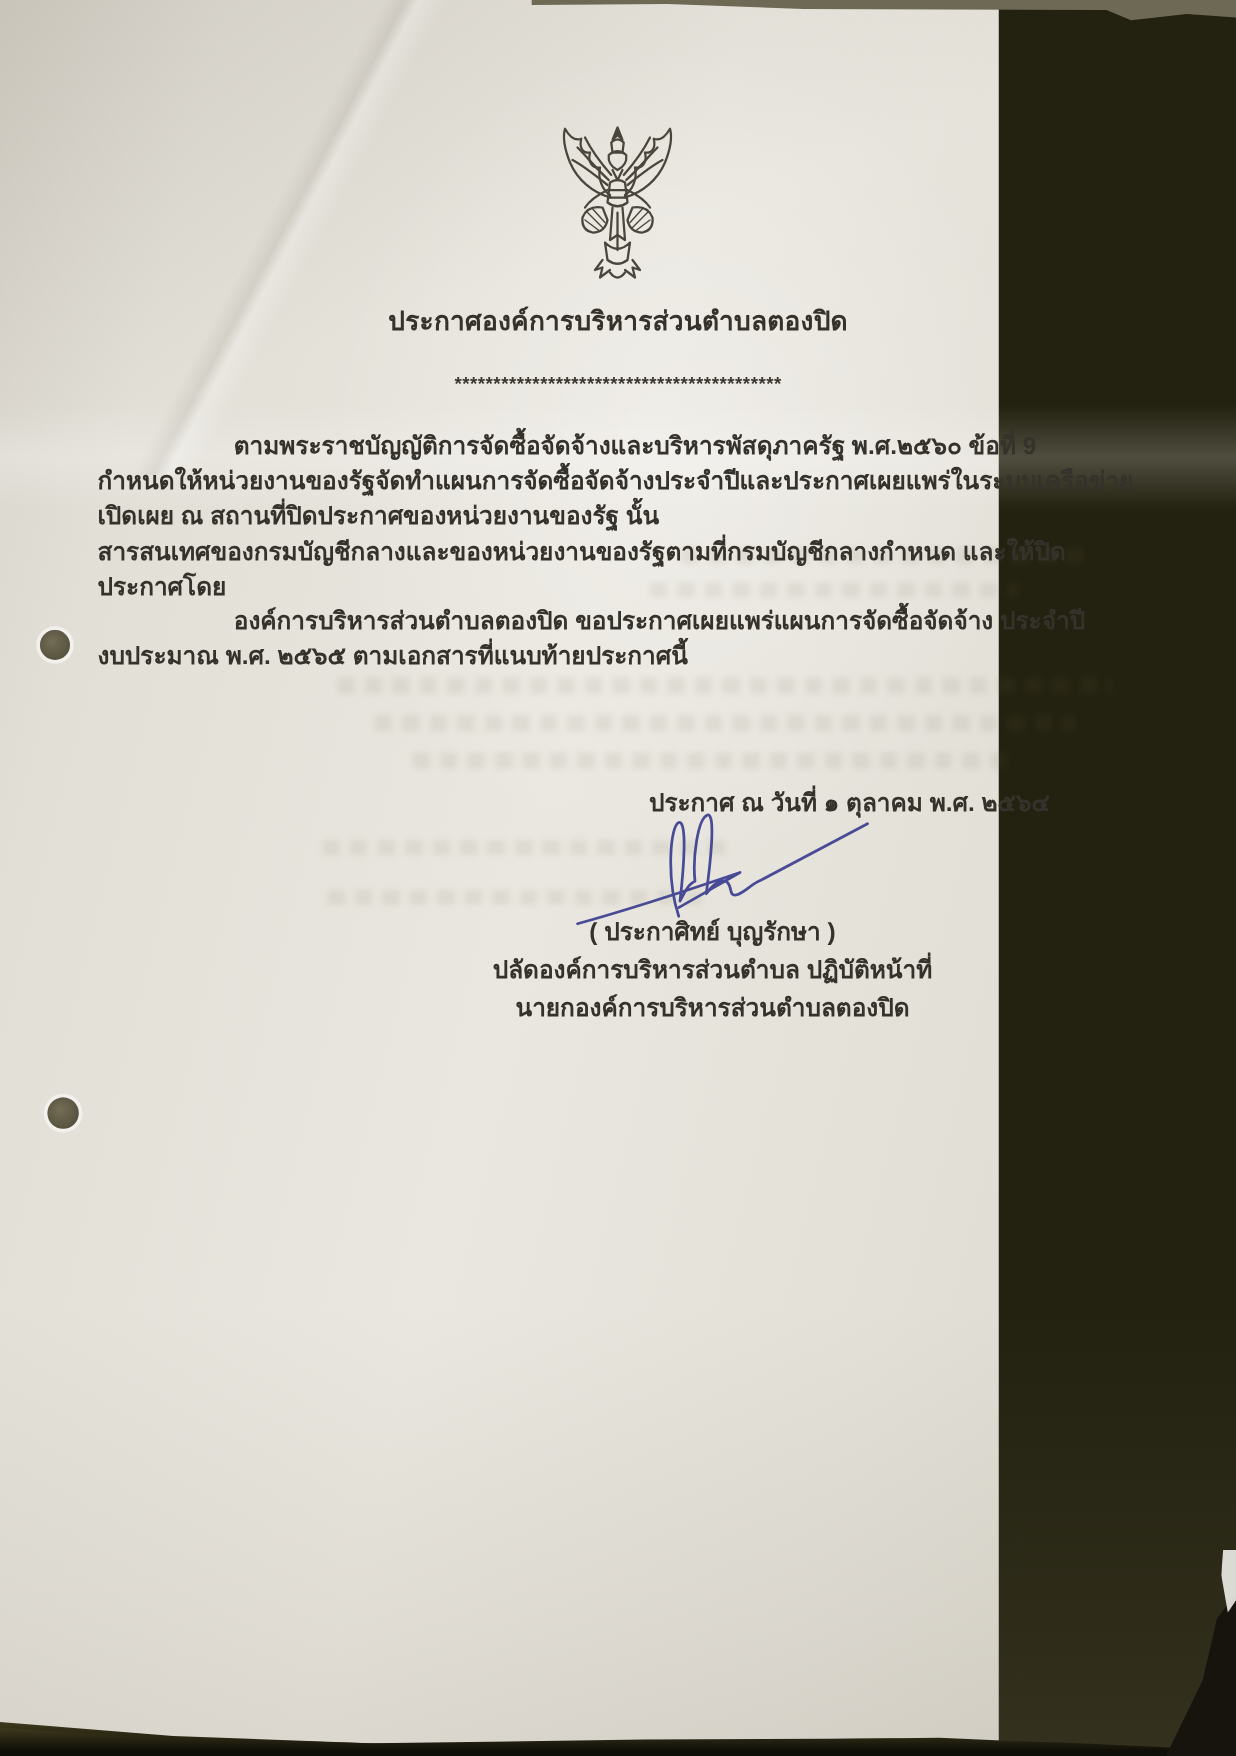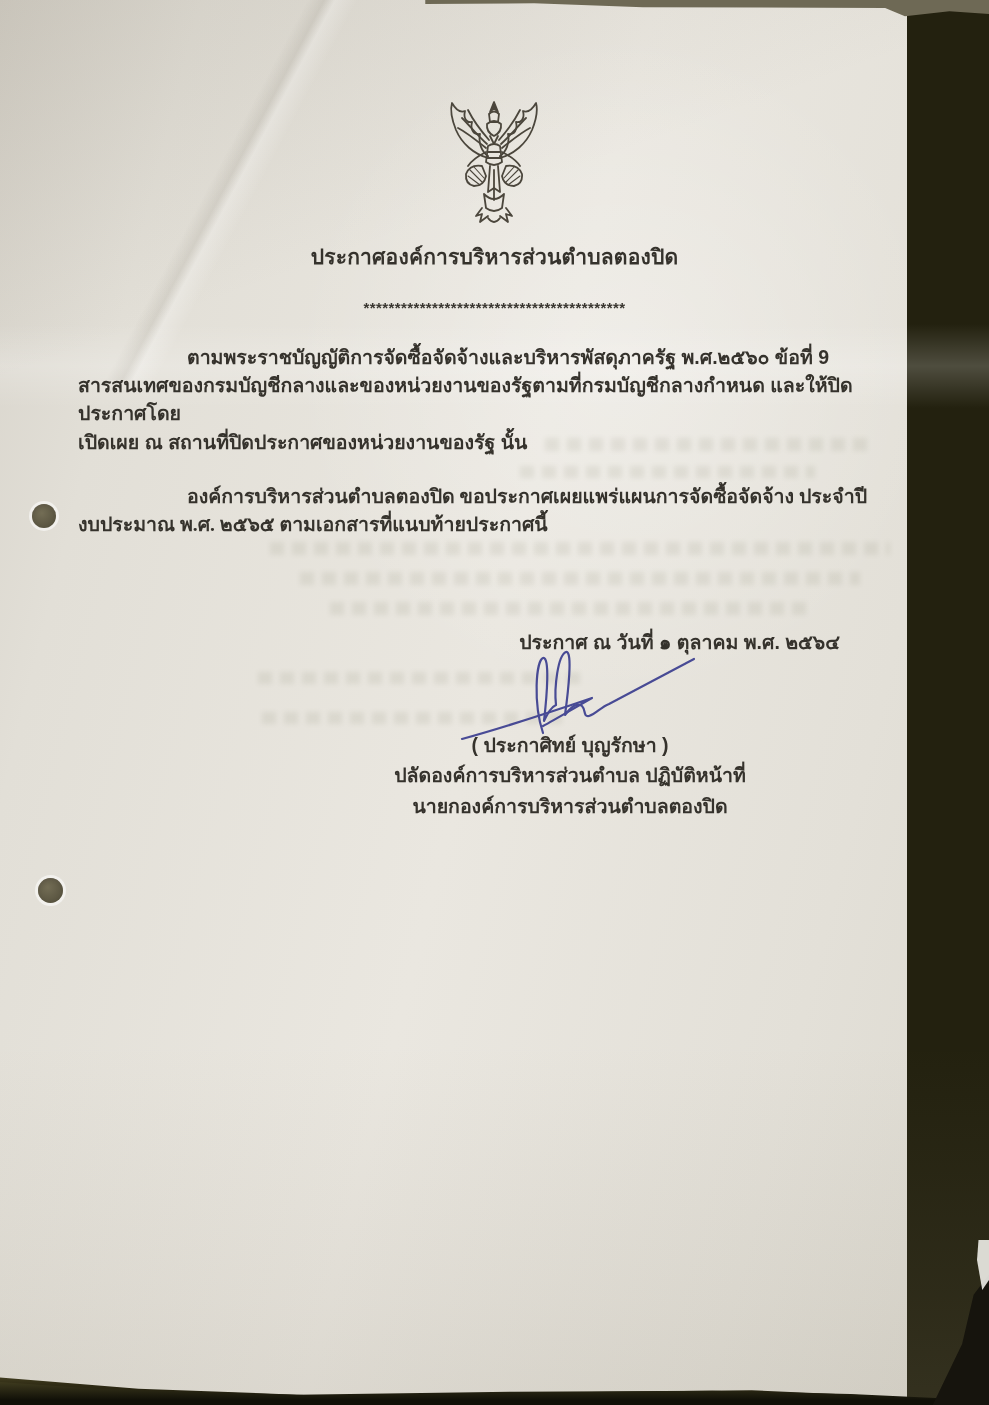--- a/index.html
+++ b/index.html
@@ -3,21 +3,21 @@
 <meta charset="utf-8">
 <style>
   html,body{margin:0;padding:0;}
   body{
     width:989px;height:1405px;overflow:hidden;
     background:#23210f;
     font-family:"Liberation Sans","DejaVu Sans",sans-serif;
     position:relative;
   }
   .paper{
-    position:absolute;left:0;top:0;width:907px;height:1405px;
+    position:absolute;left:0;top:0;width:799px;height:1405px;
     background:
       radial-gradient(ellipse 60% 40% at 68% 26%, rgba(255,255,255,.28) 0%, rgba(255,255,255,0) 60%),
       linear-gradient(160deg, rgba(120,112,96,.14) 0%, rgba(120,112,96,0) 22%),
       linear-gradient(104deg, #d6d2c9 0%, #e2dfd7 16%, #eae7e0 52%, #e3e0d8 84%, #dedbd2 100%);
   }
   
   .crease1{position:absolute;left:60px;top:0;width:360px;height:380px;pointer-events:none;
     background:linear-gradient(118deg, transparent 44%, rgba(110,104,90,.12) 47%, rgba(255,255,255,.25) 49%, transparent 53%);}
   .crease2{position:absolute;left:0;top:300px;width:989px;height:120px;pointer-events:none;
     background:linear-gradient(180deg, transparent 20%, rgba(255,255,255,.20) 55%, transparent 90%);}
@@ -60,21 +60,21 @@
 
   
   .ink{color:#35322c;}
   .title-line{position:absolute;left:0;width:989px;text-align:center;font-weight:bold;font-size:21px;letter-spacing:.2px;}
   .t1{top:240px;}
   .t2{top:272px;}
   .stars{position:absolute;left:0;top:299px;width:989px;text-align:center;
     font-size:15px;font-weight:bold;letter-spacing:.4px;color:#3a3731;}
   .para{position:absolute;font-size:19.5px;font-weight:600;line-height:28.2px;color:#35322c;}
   .p1{left:78px;top:343px;width:840px;}
-  .p2{left:78px;top:483px;width:840px;font-family:Liberation Serif, serif;}
+  .p2{left:78px;top:483px;width:840px;}
   .line.indent{text-indent:109px;}
   .date-line{position:absolute;left:280px;top:627px;width:560px;text-align:right;
     font-size:19.5px;font-weight:600;color:#35322c;}
   .sig-wrap{position:absolute;left:440px;top:645px;width:270px;height:100px;}
   .name-line{position:absolute;left:320px;top:730px;width:500px;text-align:center;font-size:19.5px;font-weight:600;color:#35322c;}
   .pos-line{position:absolute;left:280px;width:580px;text-align:center;font-size:19.5px;font-weight:600;color:#35322c;}
   .pos1{top:760px;}
   .pos2{top:791px;}
 
   .emblem{position:absolute;left:432px;top:96px;width:124px;height:132px;}
@@ -133,22 +133,23 @@
       <path d="M74 112 L80 120 L74 118 L76 126 L68 120"></path>
       <path d="M56 122 Q62 130 68 122"></path>
     </g>
   </svg>
 
   <div class="title-line t1 ink">ประกาศองค์การบริหารส่วนตำบลตองปิด</div>
   <div class="stars">******************************************</div>
 
   <div class="para p1">
     <div class="line indent">ตามพระราชบัญญัติการจัดซื้อจัดจ้างและบริหารพัสดุภาครัฐ พ.ศ.๒๕๖๐ ข้อที่ 9</div>
+    <div class="line">กำหนดให้หน่วยงานของรัฐจัดทำแผนการจัดซื้อจัดจ้างประจำปีและประกาศเผยแพร่ในระบบเครือข่าย</div>
+    <div class="line">เปิดเผย ณ สถานที่ปิดประกาศของหน่วยงานของรัฐ นั้น</div>
     <div class="line">สารสนเทศของกรมบัญชีกลางและของหน่วยงานของรัฐตามที่กรมบัญชีกลางกำหนด และให้ปิดประกาศโดย</div>
-    <div class="line">เปิดเผย ณ สถานที่ปิดประกาศของหน่วยงานของรัฐ นั้น</div>
   </div>
 
   <div class="para p2">
     <div class="line indent">องค์การบริหารส่วนตำบลตองปิด ขอประกาศเผยแพร่แผนการจัดซื้อจัดจ้าง ประจำปี</div>
     <div class="line">งบประมาณ พ.ศ. ๒๕๖๕ ตามเอกสารที่แนบท้ายประกาศนี้</div>
   </div>
 
   <div class="date-line">ประกาศ ณ วันที่ ๑ ตุลาคม พ.ศ. ๒๕๖๔</div>
 
   <svg class="sig-wrap" viewBox="0 0 270 100">

